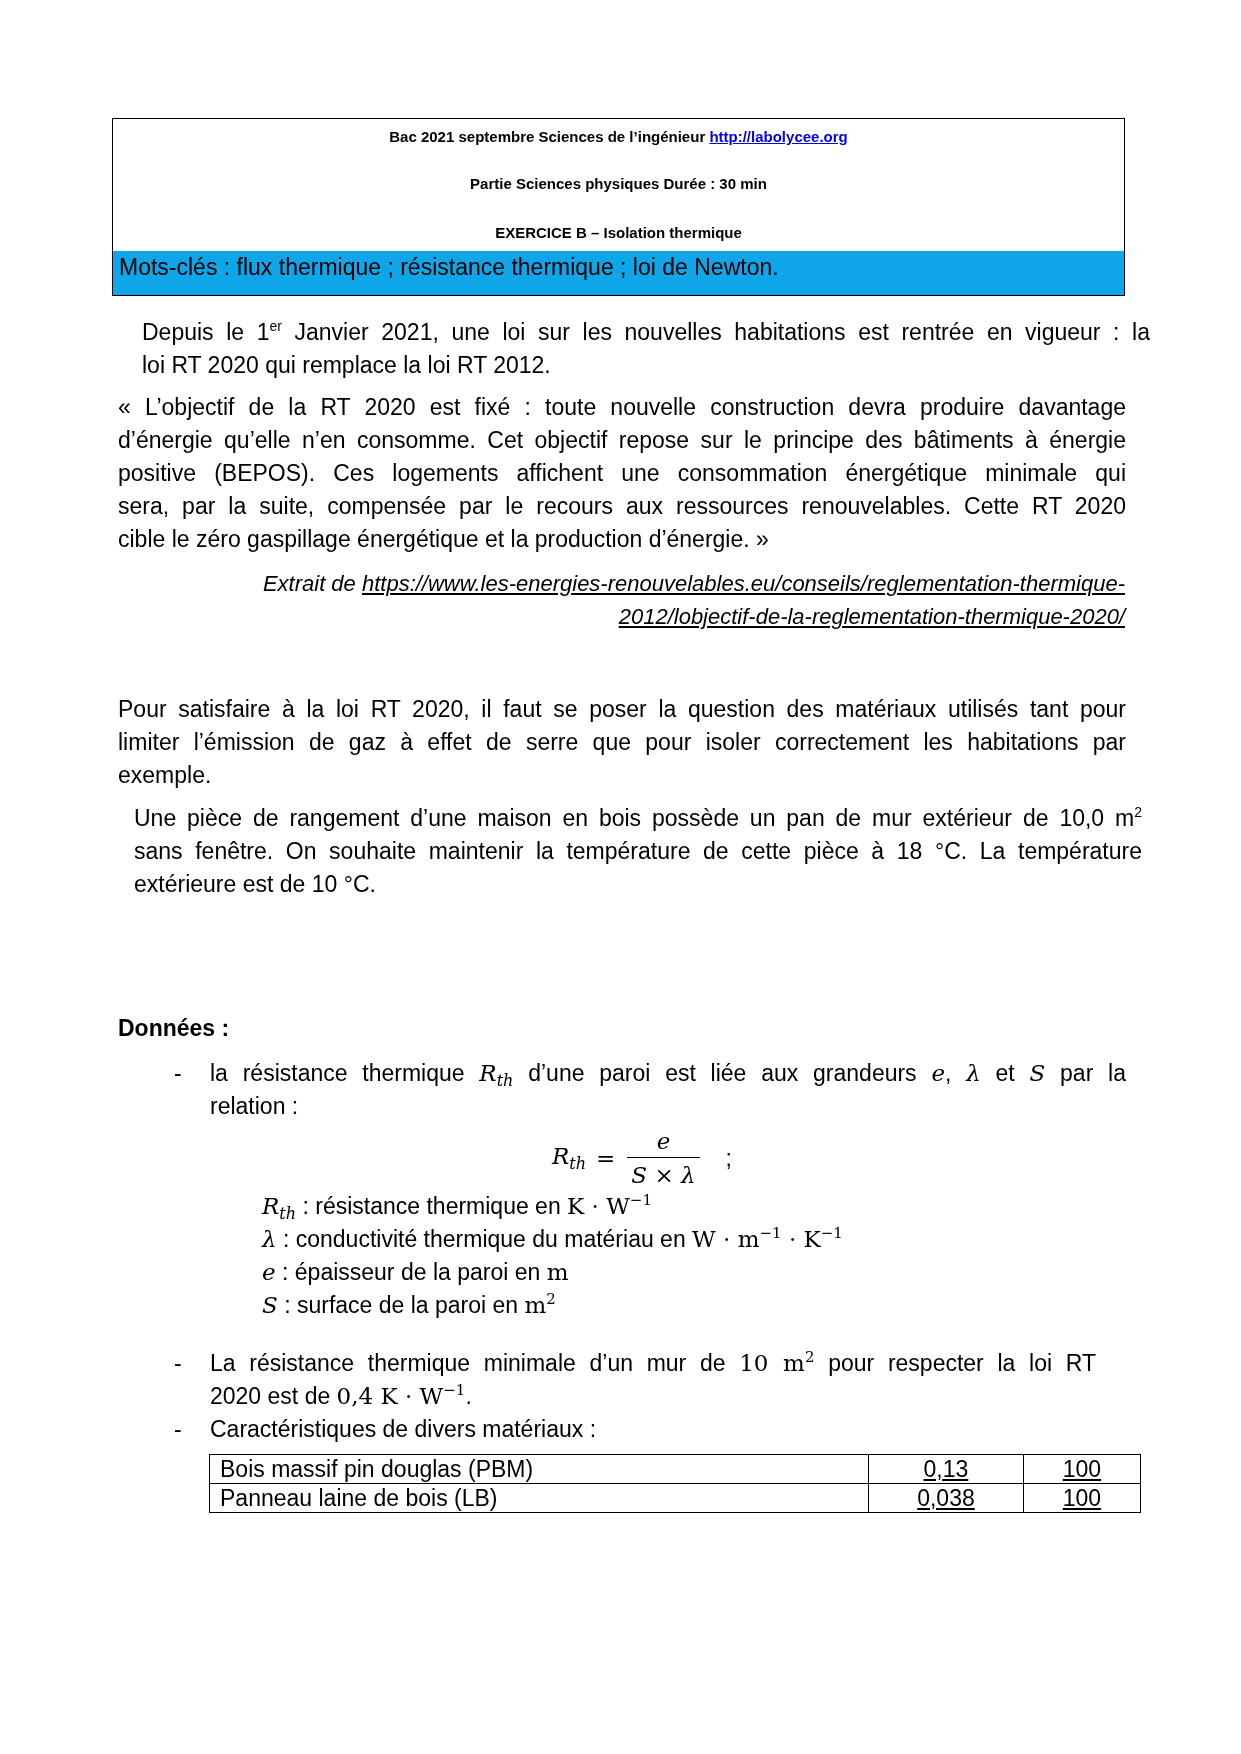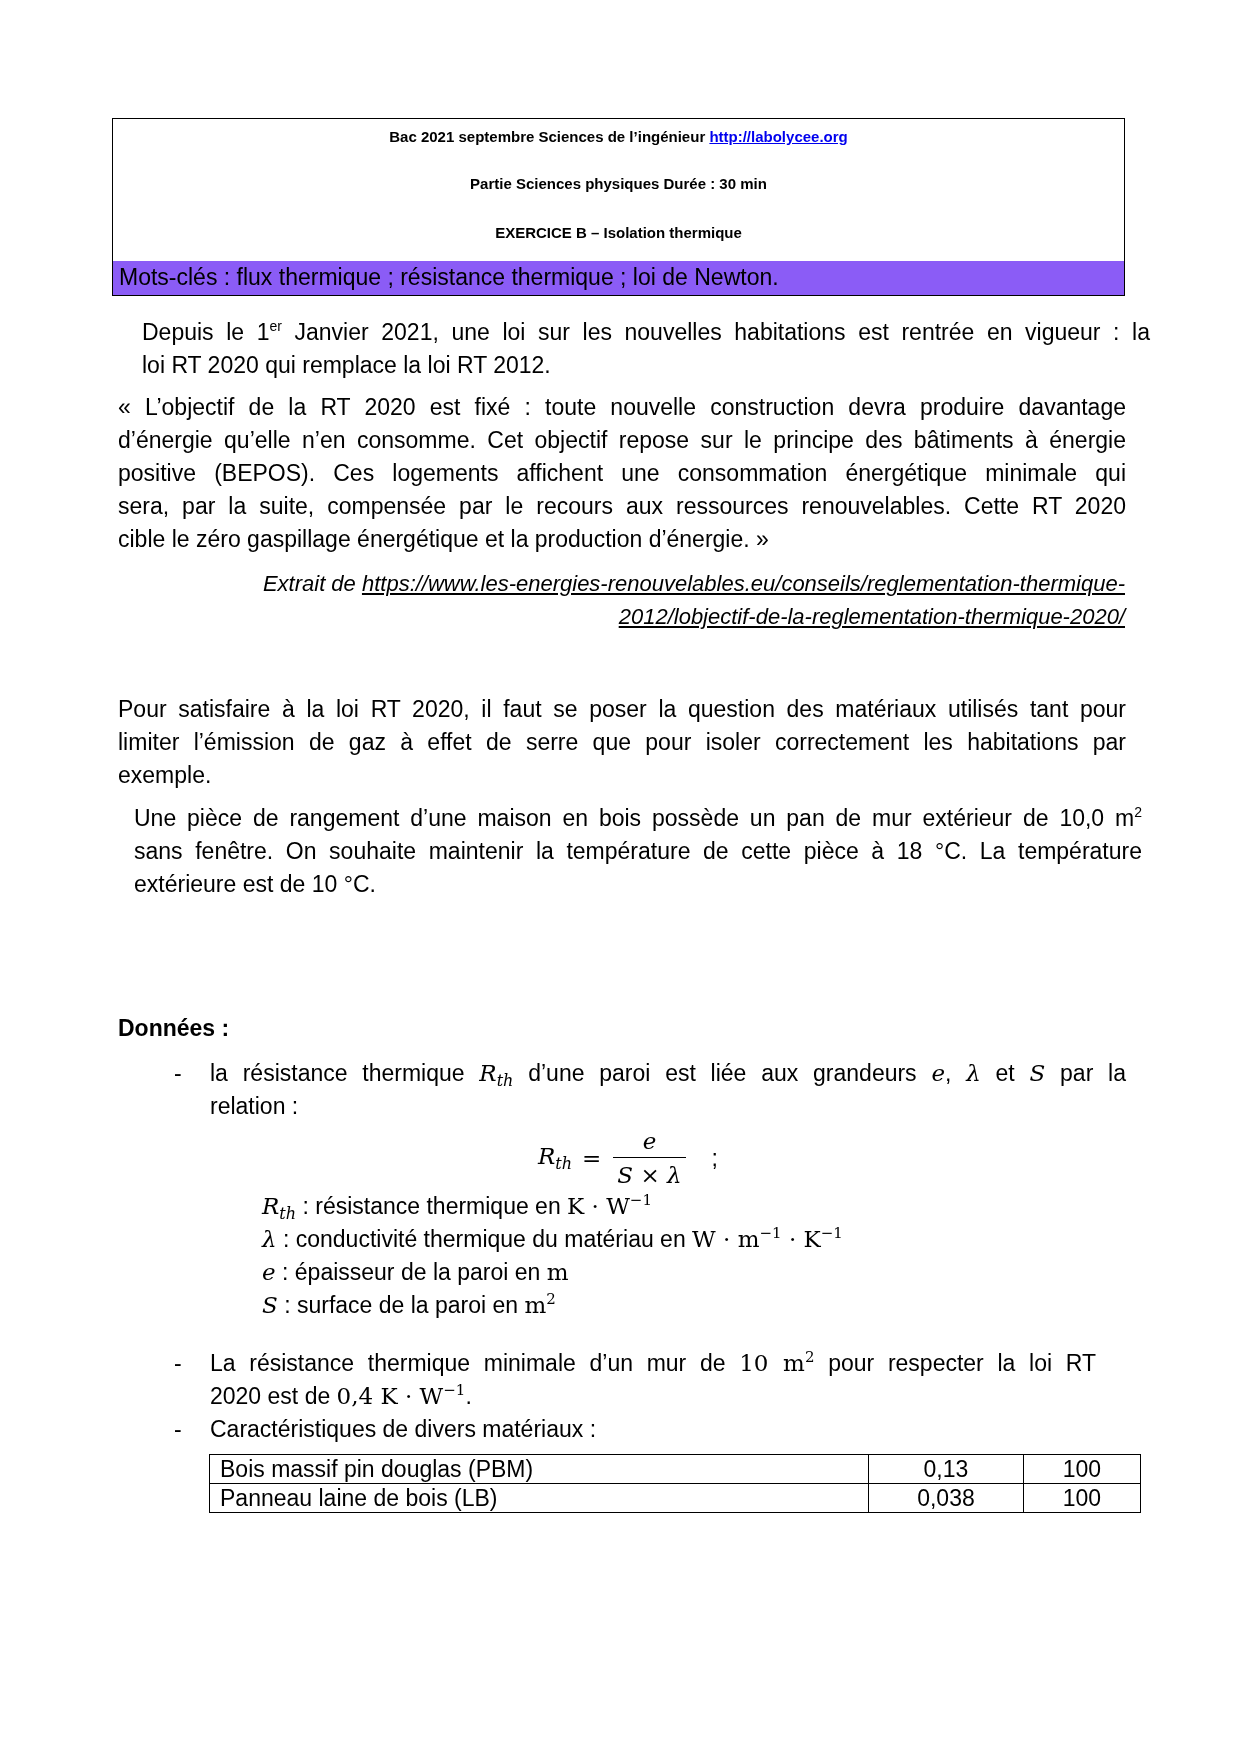--- a/index.html
+++ b/index.html
@@ -16,22 +16,22 @@
     }
     .header-line {
       position: absolute; left: 0; right: 0; text-align: center;
       font-weight: bold; font-size: 15px; line-height: 28px;
     }
     .hl1 { top: 4px; }
     .hl2 { top: 51px; }
     .hl3 { top: 100px; }
     .header-link { color: #0000ee; text-decoration: underline; }
     .keywords {
-      position: absolute; left: 0; right: 0; bottom: 0; height: 34px;
-      background: #8b5cf6; font-size: 23px; line-height: 32px; padding-left: 6px;
+      position: absolute; left: 0; right: 0; bottom: 0; height: 44px;
+      background: #0ea5e9; font-size: 23px; line-height: 32px; padding-left: 6px;
     }
 
     .para {
       position: absolute; left: 118px; width: 1008px;
       font-size: 23px; line-height: 33px; text-align: justify;
     }
     .para .line { display: block; text-align: justify; text-align-last: justify; white-space: nowrap; }
     .para .line.last { text-align-last: left; }
     sup { font-size: 14px; line-height: 0; vertical-align: 9px; }
 
@@ -54,21 +54,21 @@
     }
     .bullet-text .line { display: block; text-align: justify; text-align-last: justify; white-space: nowrap; }
     .bullet-text .line.last { text-align-last: left; }
 
     .math { font-family: "DejaVu Serif", "Liberation Serif", serif; font-style: italic; }
     .unit { font-family: "DejaVu Serif", "Liberation Serif", serif; font-style: normal; }
     .math sub { font-size: 16px; vertical-align: -5px; line-height: 0; }
     .unit sup, .math sup { font-size: 15px; vertical-align: 9px; }
 
     .formula {
-      position: absolute; left: 538px; top: 1118px; height: 80px; display: flex; align-items: center;
+      position: absolute; left: 552px; top: 1118px; height: 80px; display: flex; align-items: center;
       font-family: "DejaVu Serif", "Liberation Serif", serif; font-size: 23px; text-align: center;
     }
     .formula .lhs { font-style: italic; margin-right: 10px; }
     .formula .lhs sub { font-size: 16px; vertical-align: -5px; }
     .formula .eq { margin-right: 12px; font-style: normal; }
     .fraction { display: inline-flex; flex-direction: column; align-items: center; font-style: italic; }
     .fraction .num { padding: 0 4px 2px 4px; line-height: 28px; }
     .fraction .den { border-top: 1.5px solid #000; padding: 2px 4px 0 4px; line-height: 30px; }
     .formula .semi { margin-left: 26px; font-style: normal; font-family: "Liberation Sans", sans-serif; }
 
@@ -82,21 +82,21 @@
       border-collapse: collapse; font-size: 23px;
     }
     .mat-table td, .mat-table th {
       border: 1.5px solid #000; padding: 0 10px; font-weight: normal; vertical-align: top;
       line-height: 28px;
     }
     .mat-table th.col-mat { width: 364px; text-align: left; }
     .mat-table th.col-cond { width: 368px; text-align: center; }
     .mat-table th.col-ep { text-align: center; }
     .mat-table td.c-mat { text-align: left; }
-    .mat-table td.c-cond, .mat-table td.c-ep { text-align: center; }
+    .mat-table td.c-cond, .mat-table td.c-ep { text-align: center; text-decoration: underline; }
     .mat-table .head-row th { height: 60px; }
     .lambda-sym { font-family: "DejaVu Serif", serif; font-style: normal; font-size: 21px; }
   </style>
 </head>
 <body>
 
 <div class="page">
 
   <div class="header-box">
     <div class="header-line hl1"><span>Bac 2021 septembre Sciences de l’ingénieur </span><a class="header-link">http://labolycee.org</a></div>

